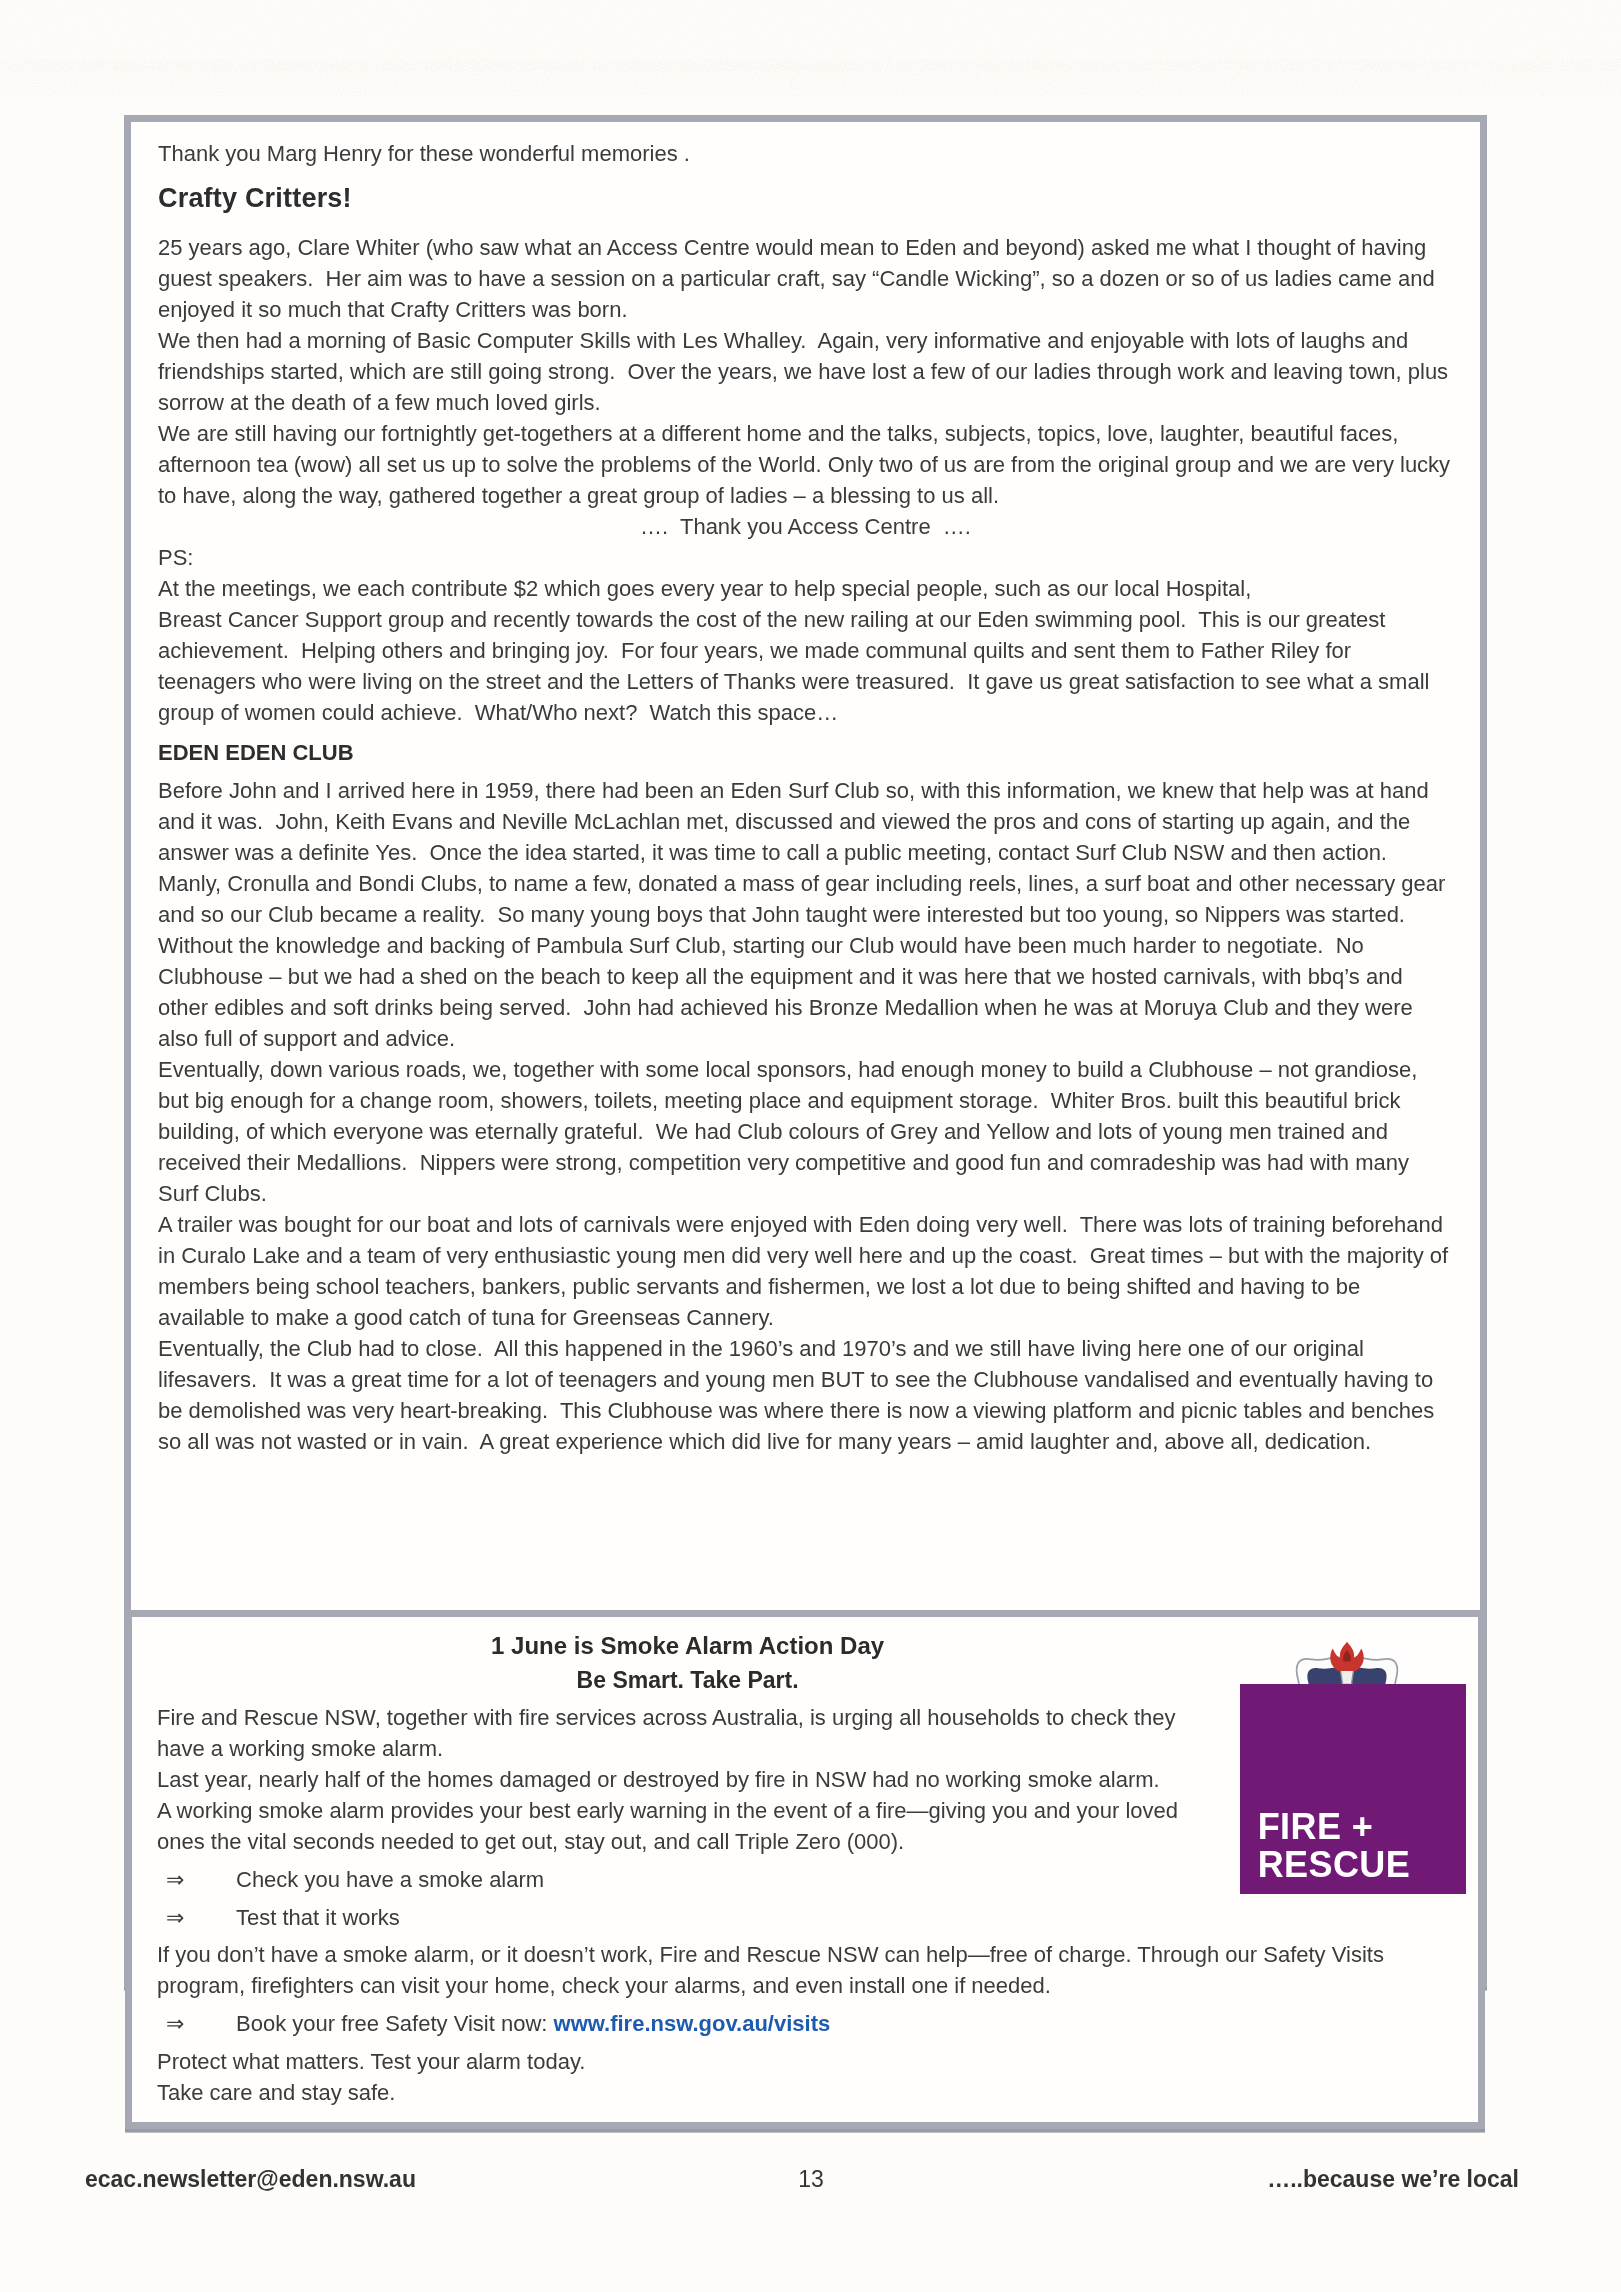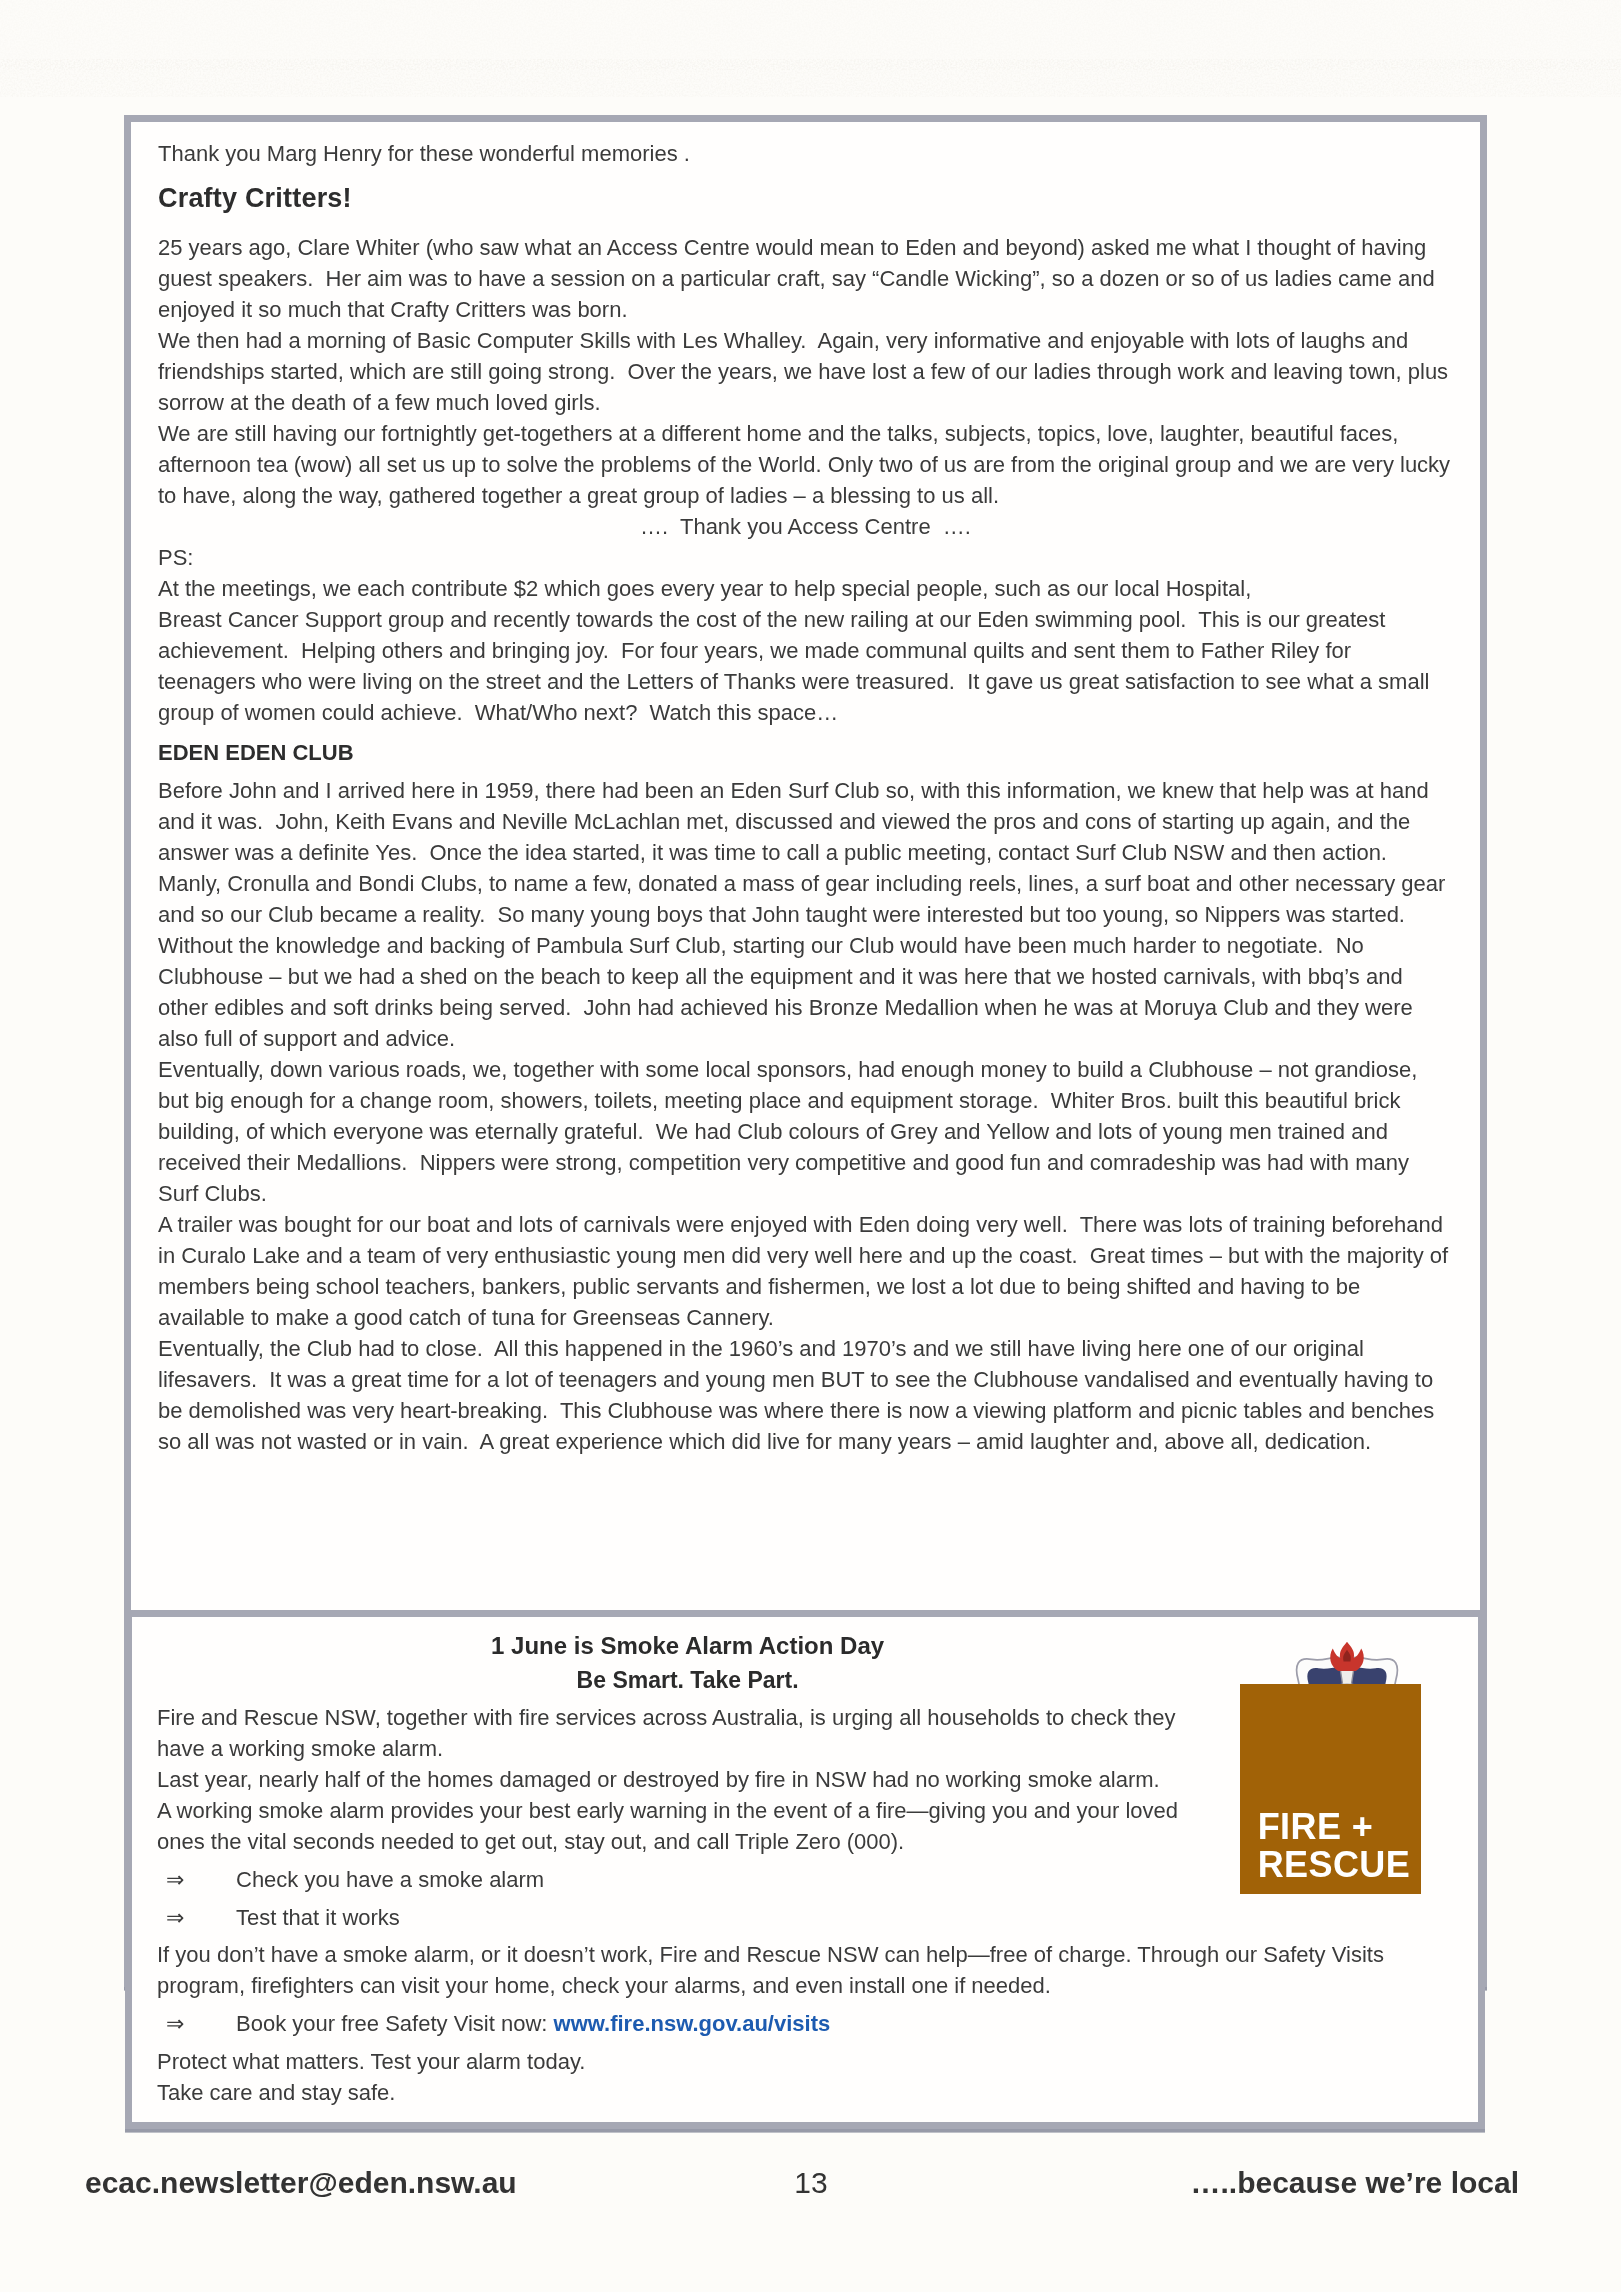--- a/index.html
+++ b/index.html
@@ -23,28 +23,28 @@
   h3.surf{font-size:22px;line-height:31px;margin:9px 0 7.2px;color:#2d2d2d}
 
   .smoke-box h2{font-size:24px;line-height:32px;text-align:center;margin:0 0 3.6px;color:#2b2b2b}
   .smoke-box h3{font-size:23px;line-height:30px;text-align:center;margin:0 0 7.2px;color:#2b2b2b}
   .bullet{display:flex;font-size:22px;line-height:31px;margin:6.3px 0}
   .bullet .arrow{flex:0 0 79px;padding-left:9px;box-sizing:border-box}
   .gap-top{margin-top:7.2px}
   .link{color:#1d5bb0;font-weight:bold}
 
   .frlogo{float:right;position:relative;width:215px;height:262px;margin:9px 1.8px 5.4px 21.5px}
-  .red-square{position:absolute;top:45px;left:0;width:181px;height:210px;background:#a16207}
+  .red-square{position:absolute;top:45px;left:0;width:226px;height:210px;background:#701a75}
   .logo-words{
     position:absolute;top:124px;left:18px;display:flex;flex-direction:column;
     color:#ffffff;font-weight:bold;font-size:36px;line-height:38px;letter-spacing:0.4px;
   }
   .crest{position:absolute;top:0;left:39px;width:136px;height:163px}
 
-  .footer{position:absolute;top:2166px;left:0;width:1621px;height:38px;font-size:30px;color:#333}
+  .footer{position:absolute;top:2166px;left:0;width:1621px;height:38px;font-size:23px;color:#333}
   .footer .email{position:absolute;left:85px;font-weight:bold}
   .footer .pagenum{position:absolute;left:811px;transform:translateX(-50%)}
   .footer .tagline{position:absolute;right:102px;font-weight:bold}
 </style>
 </head>
 <body>
 
 <div>
 
   <svg class="noise" width="1621" height="97" viewBox="0 0 1810 108" preserveAspectRatio="none" aria-hidden="true">

